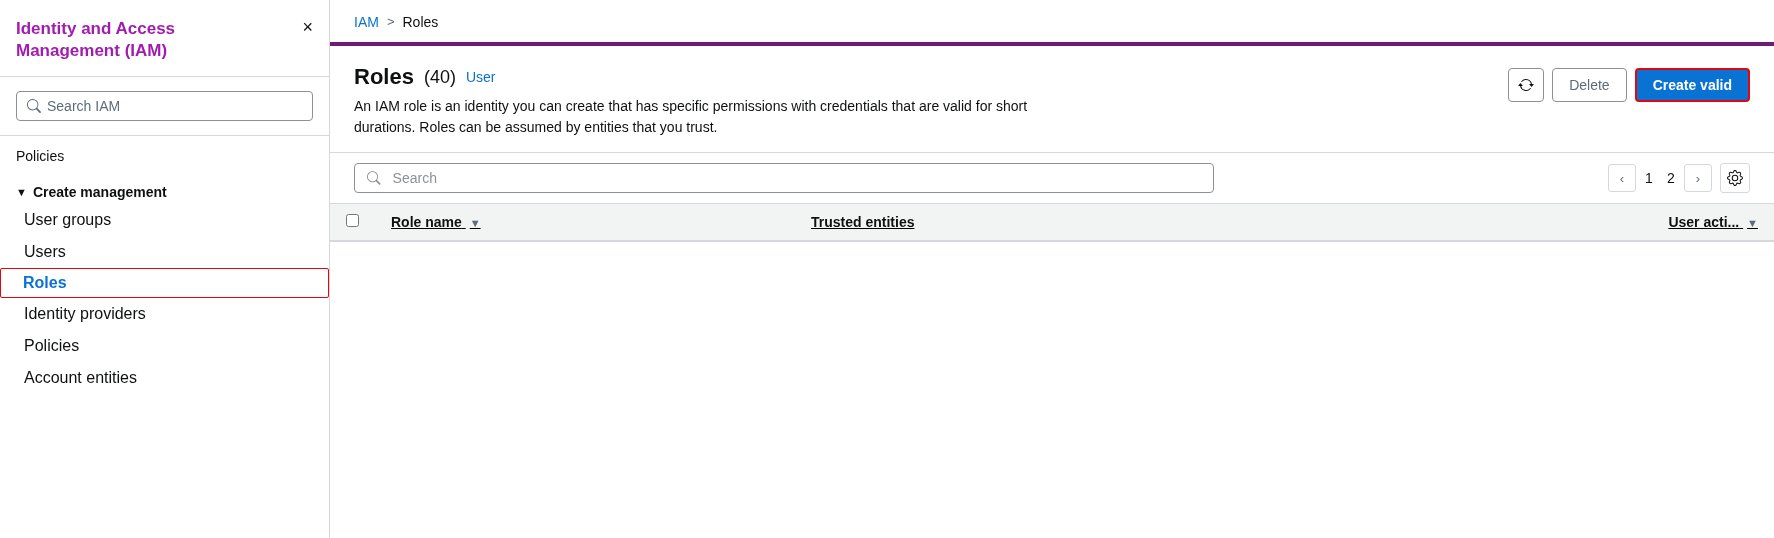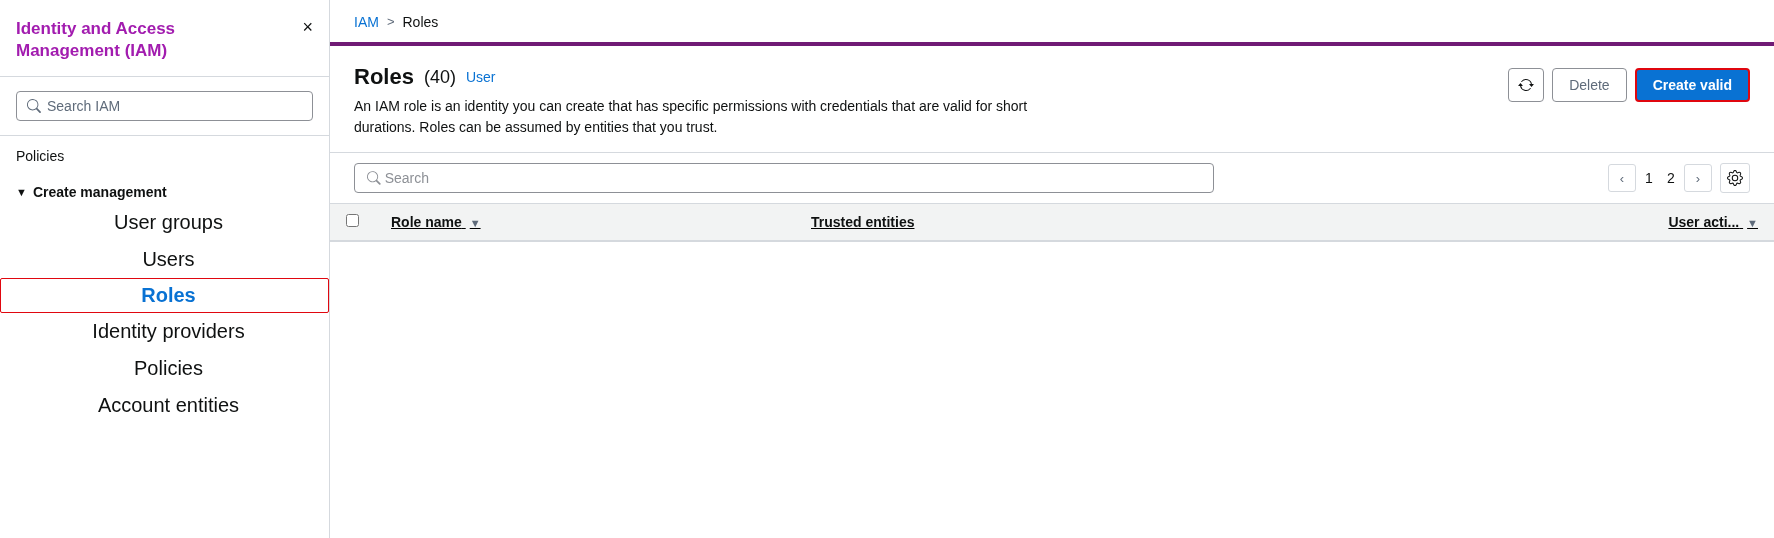--- a/index.html
+++ b/index.html
@@ -75,24 +75,23 @@
       font-size: 14px;
       font-weight: 700;
       color: #0f1111;
       display: flex;
       align-items: center;
       gap: 6px;
     }
     .sidebar-section-header .chevron { font-size: 11px; }
     .sidebar-sub-item {
       padding: 7px 16px 7px 24px;
-      font-size: 20px;
-      color: #0f1111;
-      cursor: pointer;
-      text-align: center;
+      font-size: 16px;
+      color: #0f1111;
+      cursor: pointer;
     }
     .sidebar-sub-item.active {
       color: #0972d3;
       font-weight: 600;
       border: 1.5px solid #e0070f;
       border-radius: 2px;
       padding: 5px 14px 5px 22px;
     }
 
     
@@ -222,21 +221,21 @@
       flex: 1;
       max-width: 860px;
     }
     .table-search-wrap input {
       border: none;
       outline: none;
       font-size: 14px;
       color: #0f1111;
       background: transparent;
       width: 100%;
-      margin-left: 4px;
+      margin-left: 12px;
     }
     .table-search-wrap input::placeholder { color: #8d9096; }
     .table-pagination {
       display: flex;
       align-items: center;
       gap: 4px;
       margin-left: 16px;
       flex-shrink: 0;
     }
     .pagination-btn {

